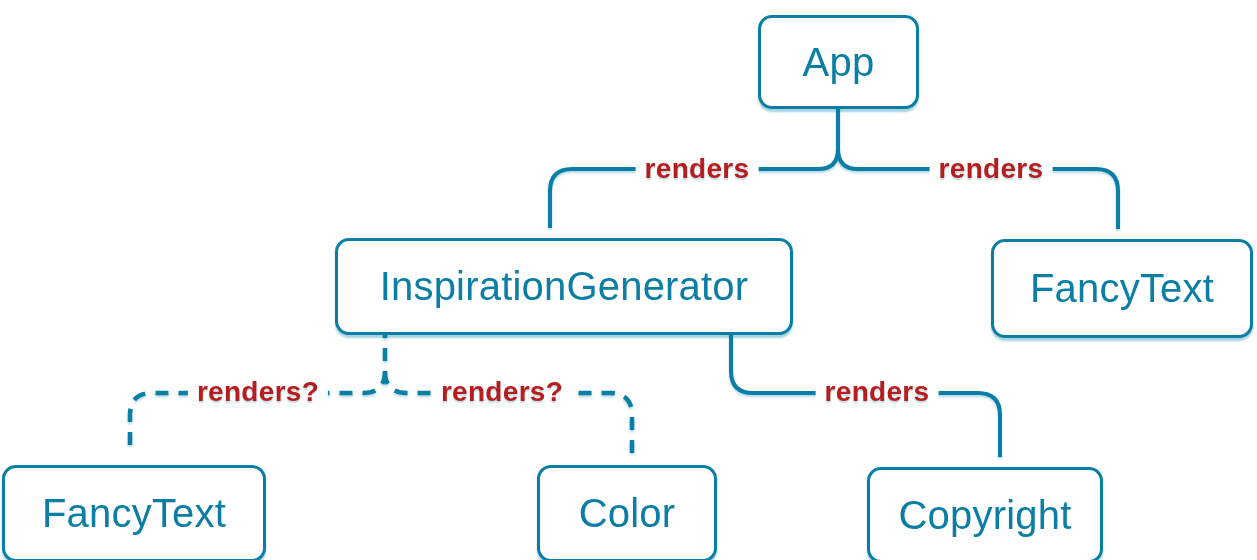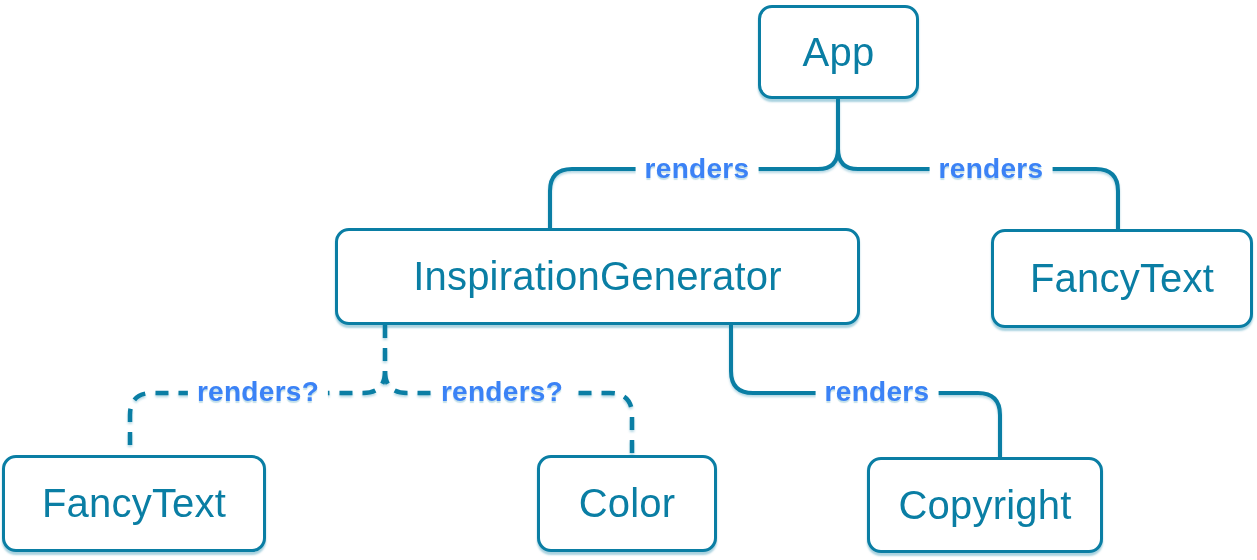--- a/index.html
+++ b/index.html
@@ -39,36 +39,37 @@
     border-radius: 14px;
     color: #0a7ea4;
     display: flex;
     align-items: center;
     justify-content: center;
     font-size: 40px;
     font-weight: 500;
     letter-spacing: 0.2px;
     box-shadow: 0 3px 2px rgba(10,126,164,0.35);
     white-space: nowrap;
+    margin-top: 10px;
   }
   .edge-label {
     position: absolute;
     transform: translate(-50%, -50%);
     background: #ffffff;
-    color: #3b82f6;
+    color: #b91c1c;
     font-size: 28px;
     font-weight: bold;
     letter-spacing: 0.3px;
     padding: 0 9px;
     white-space: nowrap;
     text-shadow: 0 2px 1px rgba(10,126,164,0.25);
   }
   
   #node-app            { left: 758px;  top: 5px;   width: 161px; height: 94px; }
-  #node-insp-gen       { left: 335px;  top: 228px; width: 525px; height: 97px; }
+  #node-insp-gen       { left: 335px;  top: 228px; width: 458px; height: 97px; }
   #node-fancytext-top  { left: 991px;  top: 229px; width: 262px; height: 99px; }
   #node-fancytext-left { left: 2px;    top: 455px; width: 264px; height: 97px; }
   #node-color          { left: 537px;  top: 455px; width: 180px; height: 97px; justify-content: center; }
   #node-copyright      { left: 867px;  top: 457px; width: 236px; height: 96px; }
   
   #edge-label-0 { left: 697px; top: 169px; }
   #edge-label-1 { left: 991px; top: 169px; }
   #edge-label-2 { left: 258px; top: 392px; }
   #edge-label-3 { left: 502px; top: 392px; }
   #edge-label-4 { left: 877px; top: 392px; }

